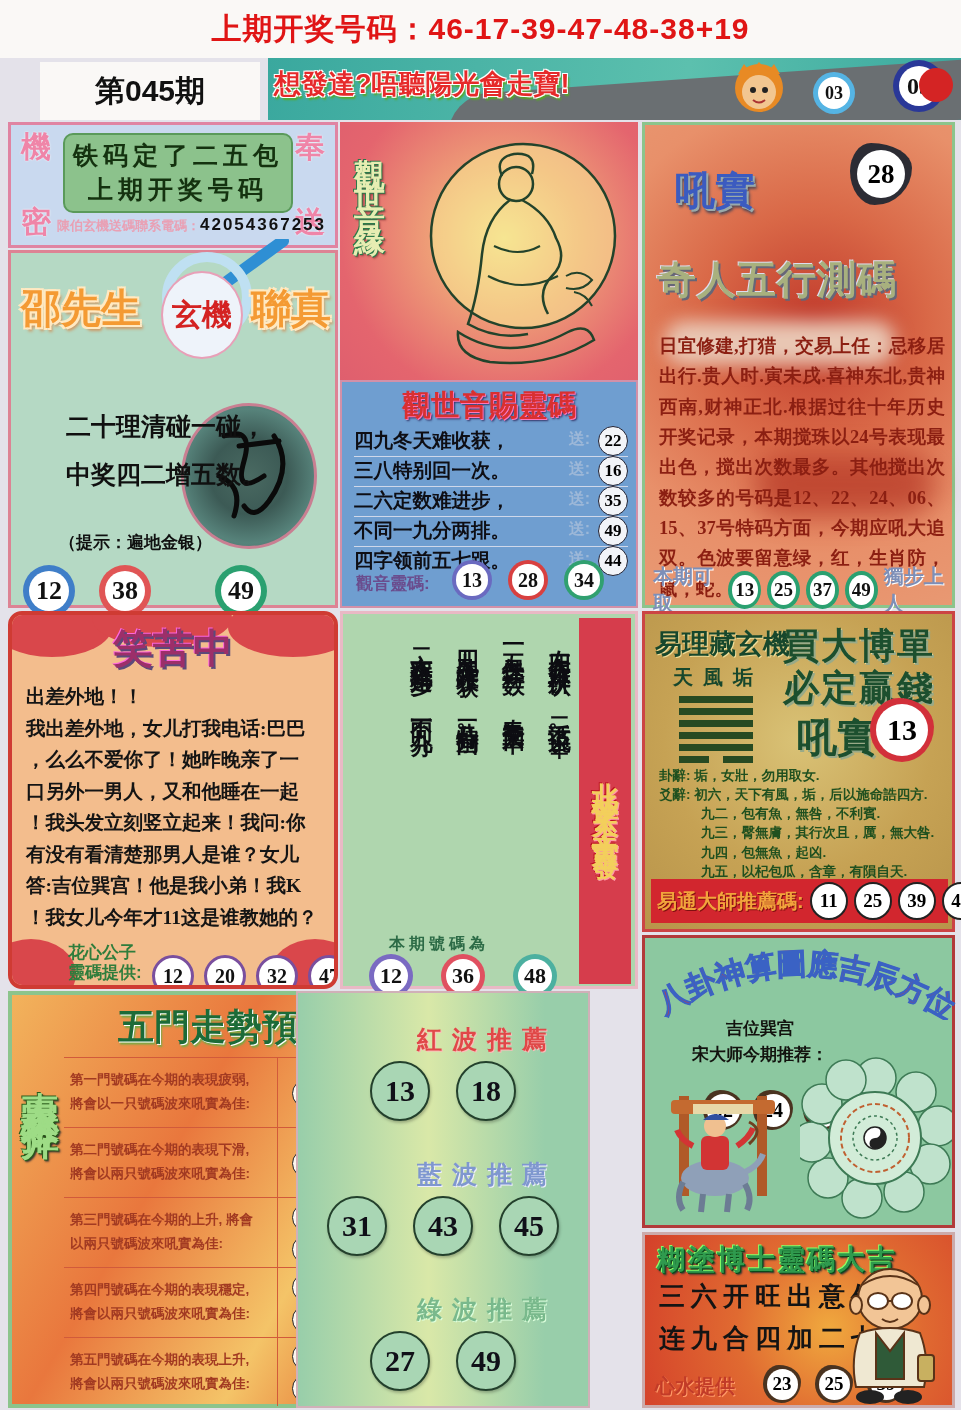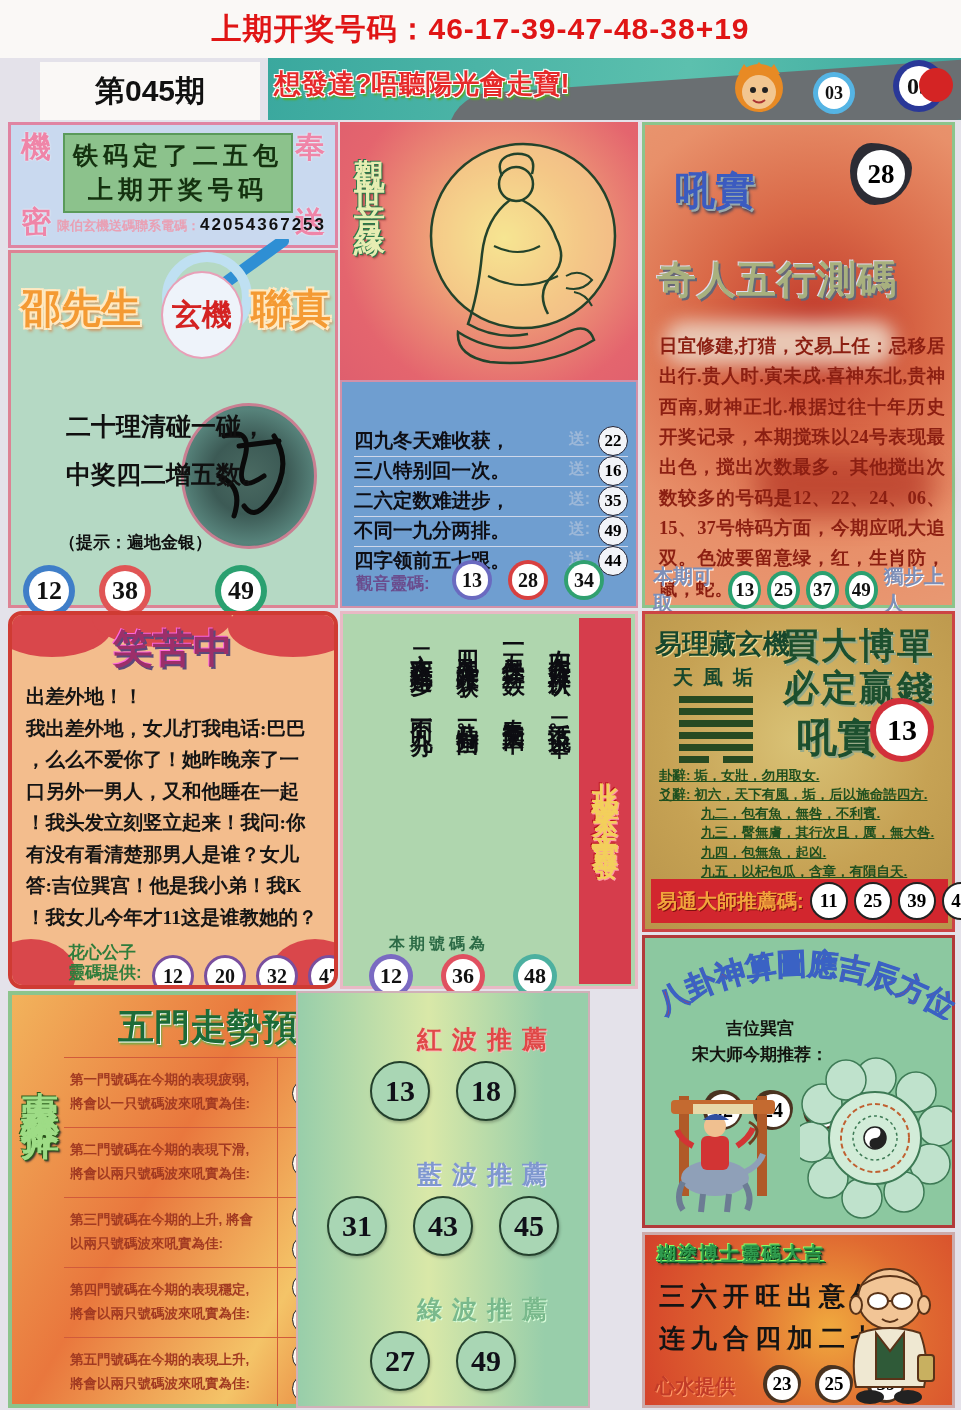--- a/index.html
+++ b/index.html
@@ -19,21 +19,21 @@
   .bball{position:absolute;border-radius:50%;display:flex;align-items:center;justify-content:center;}
   .bball .in{background:#fff;border-radius:50%;display:flex;align-items:center;justify-content:center;
              font-family:"Liberation Serif",serif;font-weight:bold;color:#111;}
   
   .fb{display:inline-flex;align-items:center;justify-content:center;border-radius:50%;vertical-align:middle;}
   .fb .in{background:#fff;border-radius:50%;width:78%;height:78%;display:flex;align-items:center;justify-content:center;
           font-family:"Liberation Serif",serif;font-weight:bold;color:#111;}
   
   .boxA{left:8px;top:122px;width:330px;height:126px;background:#c9d9ef;border:3px solid #e084a2;}
   .corner{position:absolute;font-size:30px;font-weight:bold;color:#ef85a8;text-shadow:0 0 2px #fff;}
-  .greenbox{position:absolute;left:52px;top:8px;width:226px;height:76px;background:#8cc28c;border:2px solid #5a9a5a;border-radius:0;
+  .greenbox{position:absolute;left:52px;top:8px;width:226px;height:76px;background:#8cc28c;border:2px solid #5a9a5a;border-radius:10px;
             display:flex;flex-direction:column;justify-content:center;align-items:center;}
   .greenbox div{font-size:25px;font-weight:bold;color:#14320f;letter-spacing:5px;line-height:1.35;}
   .contact{position:absolute;left:46px;top:90px;font-size:13px;color:#e9a0b4;font-weight:bold;}
   .contact b{color:#111;font-size:17px;letter-spacing:2px;}
   
   .boxB{left:8px;top:250px;width:330px;height:358px;background:#b5d9c4;border:3px solid #dd8394;}
   .shaotitle{position:absolute;left:10px;top:28px;width:310px;height:70px;}
   .bub{font-weight:bold;color:#f49a33;text-shadow:-2px -2px 0 #ffe9c2,2px -2px 0 #ffe9c2,-2px 2px 0 #ffe9c2,2px 2px 0 #ffe9c2,3px 4px 3px #c96;}
   .oval{position:absolute;left:140px;top:-10px;width:78px;height:84px;background:#eef3fa;border:2px solid #e8a0b8;border-radius:50%;
         display:flex;align-items:center;justify-content:center;font-size:30px;font-weight:bold;color:#d42222;}
@@ -118,37 +118,37 @@
   .hexagram{position:absolute;left:34px;top:82px;width:74px;}
   .hexagram .yang{height:7px;background:#274a22;margin-bottom:5px;}
   .hexagram .yin{height:7px;margin-bottom:5px;display:flex;justify-content:space-between;}
   .hexagram .yin i{width:30px;height:7px;background:#274a22;}
   .ibig{position:absolute;left:138px;font-size:36px;font-weight:bold;color:#1c4f2e;text-shadow:2px 2px 0 #9a8,1px 1px 0 #ed9;letter-spacing:2px;}
   .iroar{position:absolute;left:152px;top:96px;font-size:40px;font-weight:bold;color:#1c4f2e;text-shadow:2px 2px 0 #9a8;}
   .i13{position:absolute;right:18px;top:84px;width:64px;height:64px;border-radius:45% 55% 50% 50%/50% 45% 55% 50%;background:#d2303a;
        display:flex;align-items:center;justify-content:center;}
   .i13 .in{width:52px;height:52px;border-radius:50%;background:#fff;display:flex;align-items:center;justify-content:center;
            font-family:"Liberation Serif",serif;font-size:30px;font-weight:bold;}
-  .idetail{position:absolute;left:14px;top:152px;width:290px;font-size:13.5px;font-weight:bold;color:#20501f;line-height:1.42;text-decoration:underline;}
+  .idetail{position:absolute;left:14px;top:152px;width:290px;font-size:13.5px;font-weight:bold;color:#20501f;line-height:1.42;}
   .idetail .ind{padding-left:42px;}
   .iband{position:absolute;left:6px;bottom:6px;width:297px;height:44px;background:#d2262e;display:flex;align-items:center;padding:0 6px;box-sizing:border-box;gap:6px;}
   .iband .lab{font-size:20px;font-weight:bold;color:#f2a43c;text-shadow:1px 1px 0 #801010;white-space:nowrap;}
   .iball{width:34px;height:34px;border-radius:50%;background:#fff;border:2px solid #222;display:flex;align-items:center;justify-content:center;
          font-family:"Liberation Serif",serif;font-size:19px;font-weight:bold;flex:0 0 auto;}
   
   .boxJ{left:642px;top:935px;width:313px;height:293px;background:#8cc8a0;border:3px solid #b23a3a;}
   .jlines{position:absolute;left:0;top:78px;width:230px;text-align:center;font-size:17px;font-weight:bold;color:#12120e;line-height:1.5;}
   .jballs{position:absolute;left:58px;top:152px;display:flex;gap:10px;}
   .jball{width:40px;height:40px;border-radius:42% 58% 52% 48%/50% 45% 55% 50%;background:#4a3320;display:flex;align-items:center;justify-content:center;}
   .jball .in{width:33px;height:33px;border-radius:50%;background:#fff;display:flex;align-items:center;justify-content:center;
              font-family:"Liberation Serif",serif;font-size:20px;font-weight:bold;}
   
   .boxK{left:642px;top:1232px;width:313px;height:176px;background:radial-gradient(circle at 60% 55%,#f0a93e 0%,#e06a31 45%,#d4402a 100%);border:3px solid #caa;}
-  .ktitle{position:absolute;left:12px;top:6px;font-size:19px;font-weight:bold;color:#2f9a4e;
-          text-shadow:1px 1px 0 #0a4a1a,-1px -1px 0 #8f6,2px 2px 2px #333;letter-spacing:2px;text-decoration:underline;}
+  .ktitle{position:absolute;left:12px;top:6px;font-size:28px;font-weight:bold;color:#2f9a4e;
+          text-shadow:1px 1px 0 #0a4a1a,-1px -1px 0 #8f6,2px 2px 2px #333;letter-spacing:2px;}
   .kline{position:absolute;left:14px;font-size:26px;font-weight:bold;color:#141414;font-family:"Liberation Serif",serif;letter-spacing:6px;}
   .kprov{position:absolute;left:10px;top:138px;font-size:20px;font-weight:bold;color:#c23b28;text-shadow:1px 1px 0 #f96;}
   .kballs{position:absolute;left:118px;top:130px;display:flex;gap:14px;}
 </style>
 </head>
 <body>
 
 <div class="panel topstrip">
   <div class="prevdraw">上期开奖号码：46-17-39-47-48-38+19</div>
 </div>
@@ -298,20 +298,21 @@
     <path d="M104,50 Q96,32 116,28 Q140,26 134,48" fill="none" stroke="#23432b" stroke-width="2.5"></path>
     <path d="M112,74 Q88,92 84,128 Q80,170 70,198 Q98,214 130,208" fill="none" stroke="#23432b" stroke-width="2.5"></path>
     <path d="M124,74 Q150,88 158,112 Q170,134 154,150 Q138,166 150,188" fill="none" stroke="#23432b" stroke-width="2.5"></path>
     <path d="M96,120 Q120,132 142,120 M90,150 Q124,168 160,150" fill="none" stroke="#23432b" stroke-width="2"></path>
     <path d="M60,206 Q110,238 170,206 Q190,196 196,214 Q150,242 92,236 Q58,230 60,206Z" fill="none" stroke="#23432b" stroke-width="2.5"></path>
     <path d="M168,150 q14,-8 26,4 q-10,12 -26,8 M176,166 q12,2 18,14" fill="none" stroke="#23432b" stroke-width="2"></path>
   </svg>
 </div>
 
 <div class="panel boxE2">
+  <div class="e2title">觀世音賜靈碼</div>
   <div class="e2row" style="top:44px">
     <span class="tx">四九冬天难收获，</span>
       <span class="gift">送:</span>
     <span class="rc">22</span>
     </div>
   <div class="e2row" style="top:74px">
     <span class="tx">三八特别回一次。</span>
       <span class="gift">送:</span>
     <span class="rc">16</span>
     </div>

